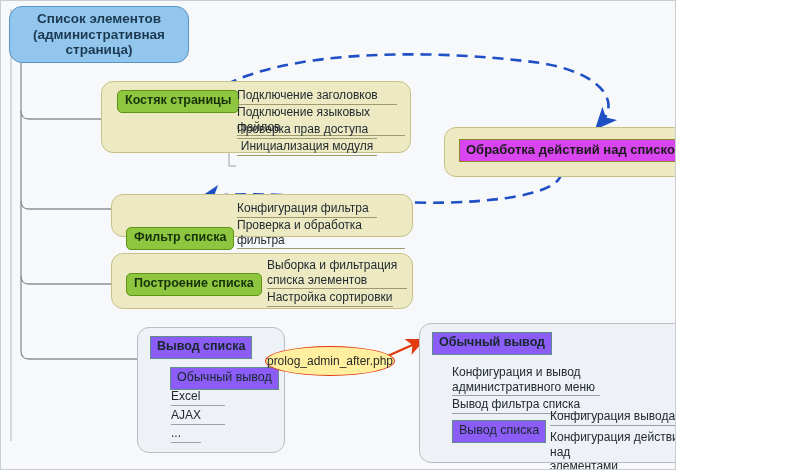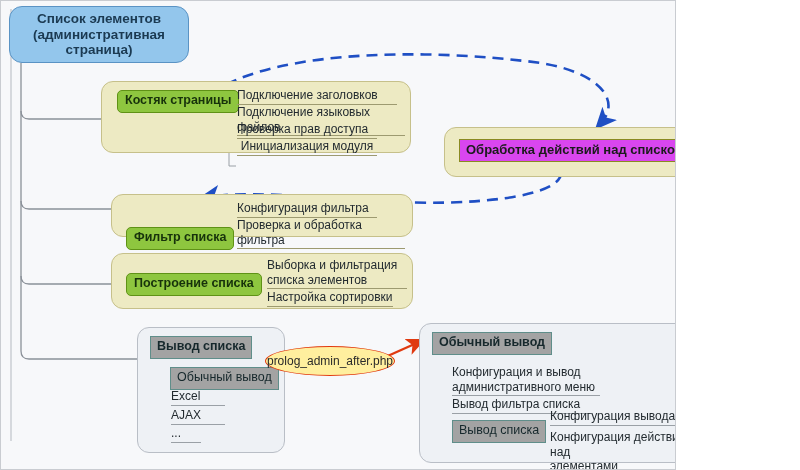--- a/index.html
+++ b/index.html
@@ -76,21 +76,21 @@
     font-size: 13px;
     font-weight: bold;
     color: #1b1b1b;
     padding: 3px 6px 4px 6px;
     white-space: nowrap;
     line-height: 1.1;
   }
   
   .chip-cyan {
     position: absolute;
-    background: #a3a3a3;
+    background: #8b5cf6;
     border: 1px solid #5f8e8a;
     font-size: 12.5px;
     color: #16282c;
     padding: 3px 6px 4px 6px;
     white-space: nowrap;
     line-height: 1.1;
   }
   .chip-cyan.bold { font-weight: bold; }
 
   

